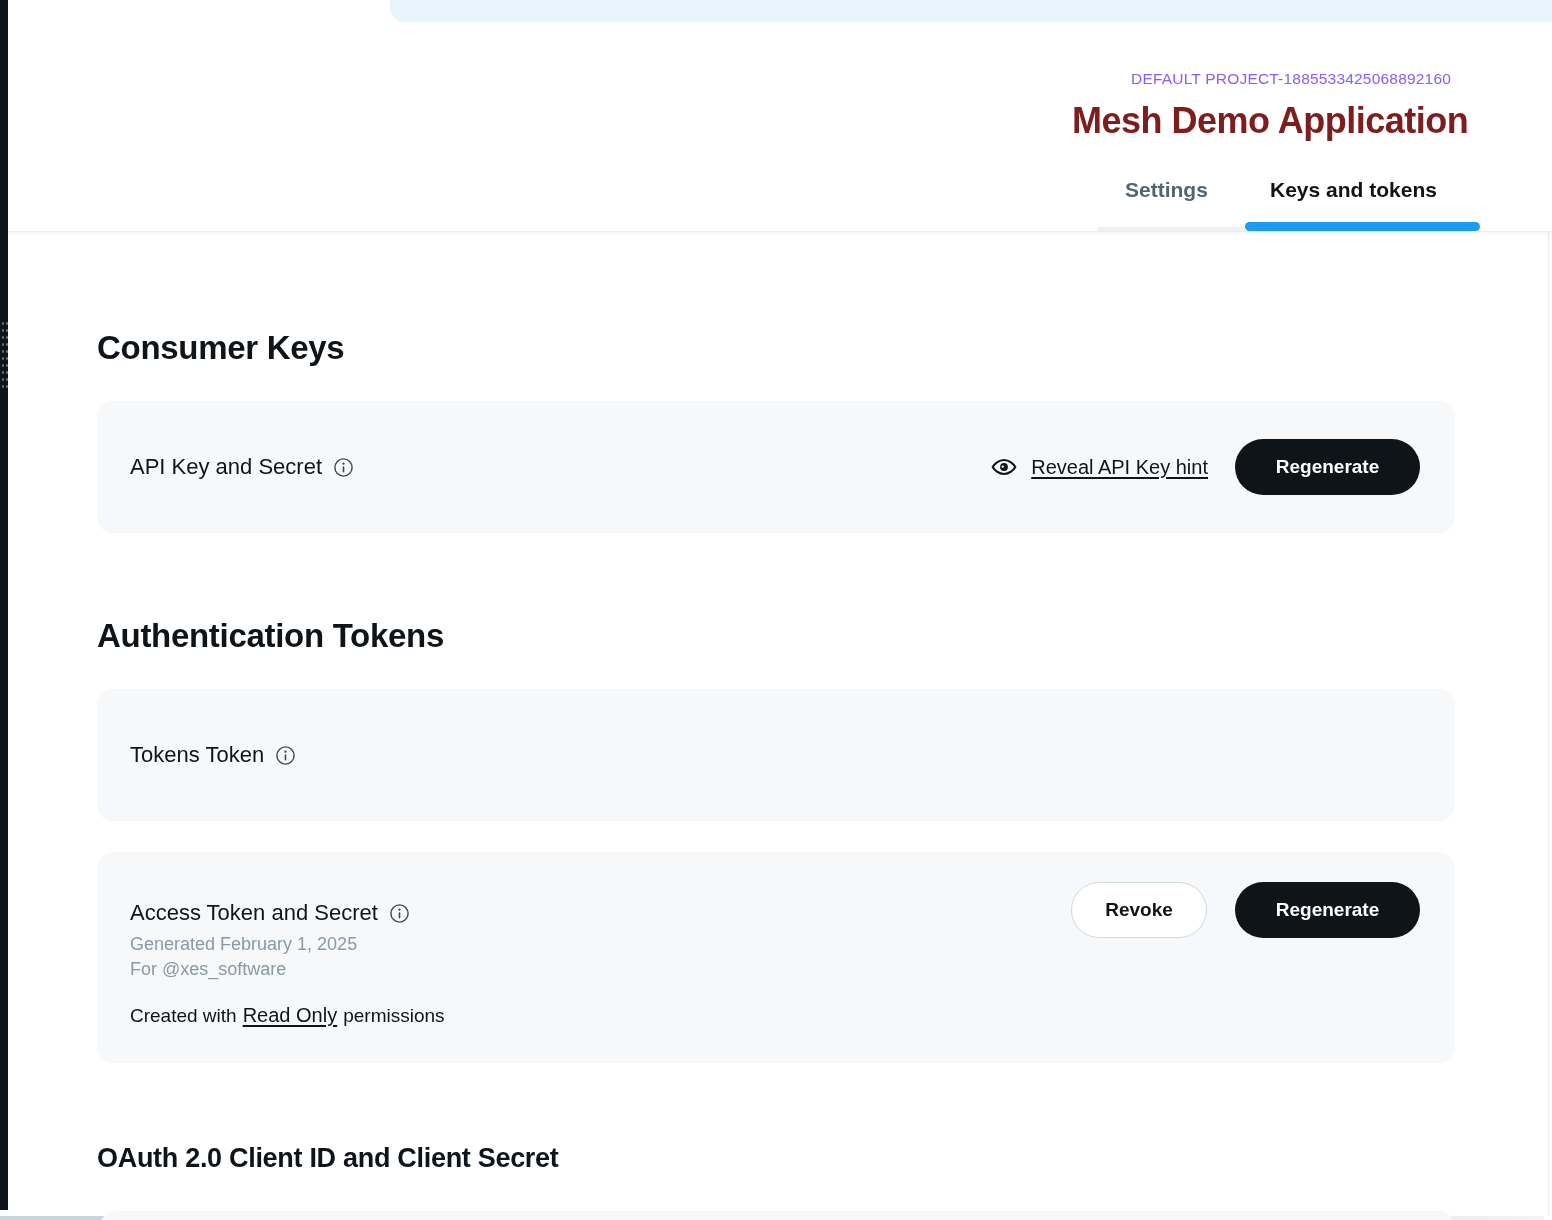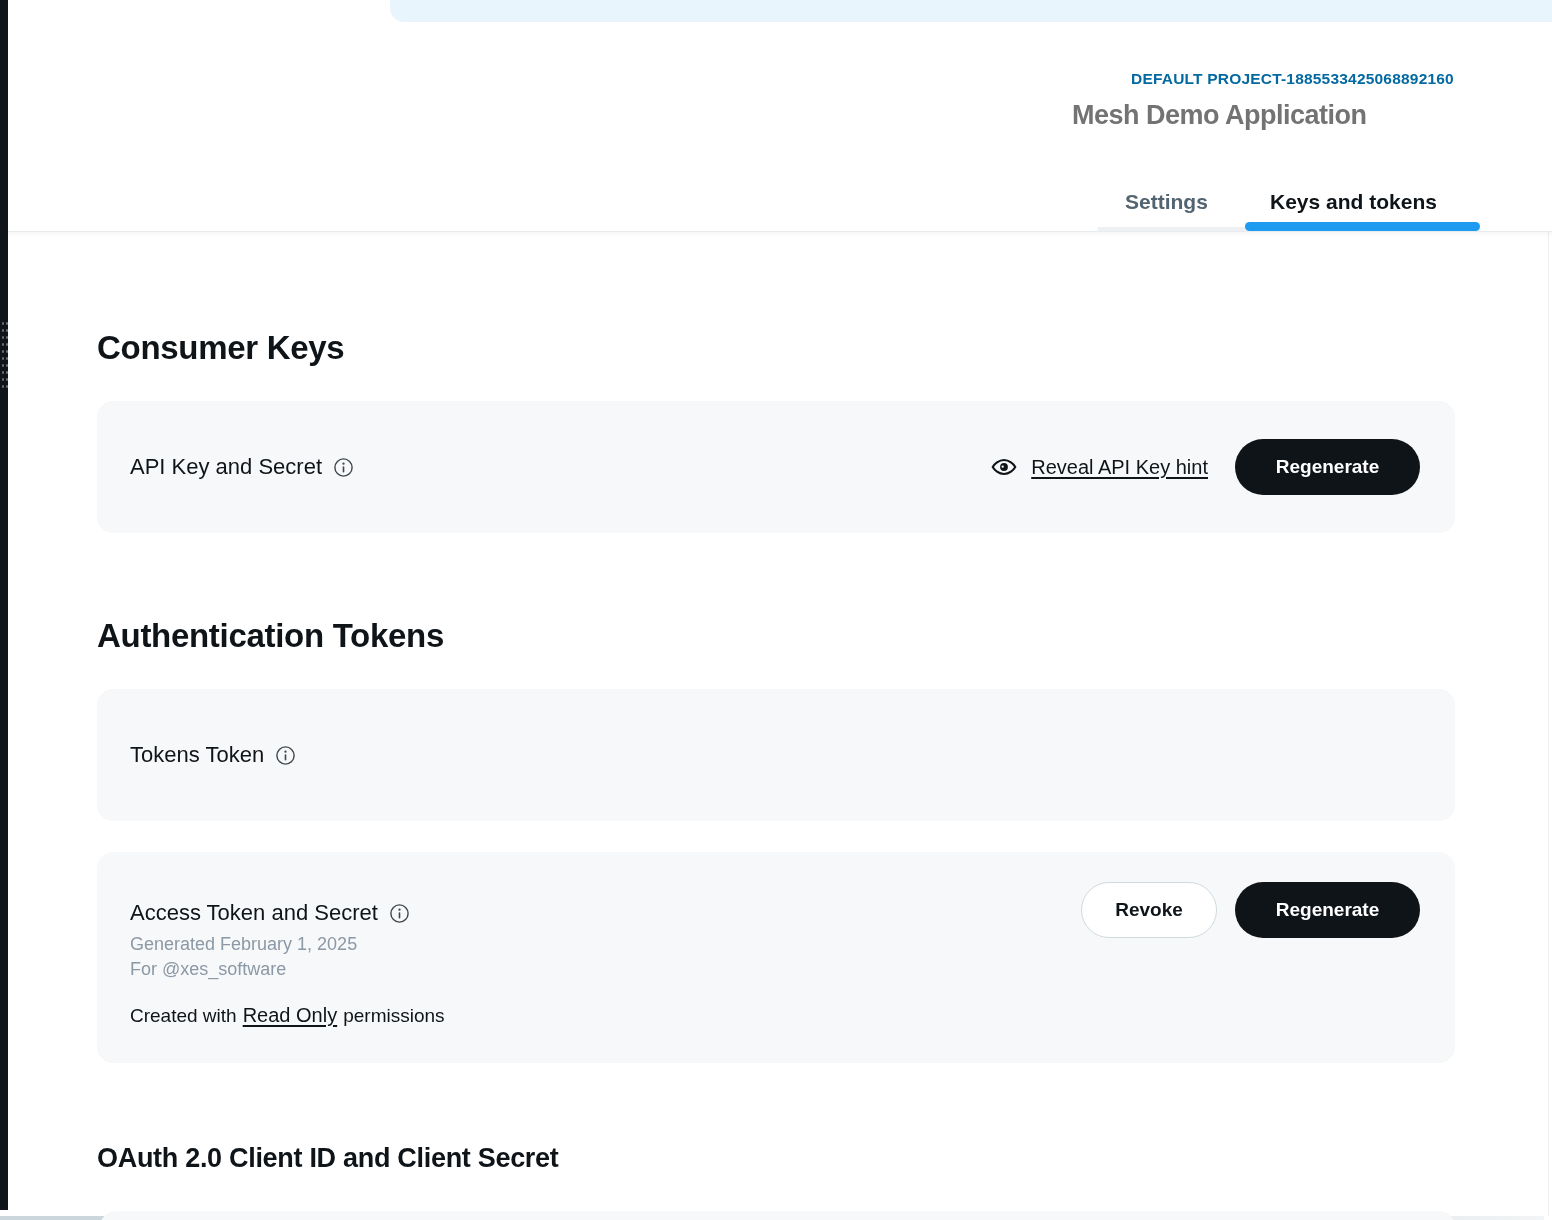--- a/index.html
+++ b/index.html
@@ -40,29 +40,29 @@
     background: #eceef0;
   }
   .bottom-strip {
     position: absolute; left: 0; top: 1216px; width: 1544px; height: 4px;
     background: linear-gradient(to right, #cbd5dc 0%, #ccd6dd 55%, #dde4e8 82%, #f2f4f5 100%);
   }
 
   
   .project-label {
     position: absolute; left: 1131px; top: 70px;
-    font-size: 15.5px; font-weight: 700; letter-spacing: 0.2px;
-    color: #0369a1; cursor: pointer; white-space: nowrap;
+    font-size: 15.5px; font-weight: 400; letter-spacing: 0.2px;
+    color: #8b5cf6; cursor: pointer; white-space: nowrap;
   }
   .app-title {
     position: absolute; left: 1072px; top: 100px;
-    font-size: 27px; font-weight: 800; letter-spacing: -0.5px;
-    color: #737373; white-space: nowrap; text-align: center;
-  }
-  .tab { position: absolute; top: 190px; font-size: 21px; font-weight: 700; cursor: pointer; white-space: nowrap; }
+    font-size: 36px; font-weight: 800; letter-spacing: -0.5px;
+    color: #7f1d1d; white-space: nowrap; text-align: center;
+  }
+  .tab { position: absolute; top: 178px; font-size: 21px; font-weight: 700; cursor: pointer; white-space: nowrap; }
   .tab-settings { left: 1125px; color: #536471; }
   .tab-keys { left: 1270px; color: #0f1419; }
   .tab-track {
     position: absolute; left: 1097px; top: 227px; width: 383px; height: 4px;
     background: #eef0f1; border-radius: 2px;
   }
   .tab-indicator {
     position: absolute; left: 1245px; top: 222px; width: 235px; height: 9px;
     background: #1d9bf0; border-radius: 5px;
   }
@@ -125,21 +125,21 @@
   .meta-date { top: 82px; }
   .meta-user { top: 107px; }
   .created-line {
     position: absolute; left: 33px; top: 152px;
     font-size: 19px; color: #0f1419; white-space: nowrap;
     display: flex; align-items: baseline;
   }
   .created-line .text-link { font-size: 20px; margin: 0 6px; }
   .access-buttons {
     position: absolute; right: 35px; top: 30px;
-    display: flex; gap: 18px; align-items: flex-end;
+    display: flex; gap: 28px; align-items: flex-end;
   }
 </style>
 </head>
 <body>
 
 <div class="page">
 
   <div class="banner-edge"></div>
   <div class="left-rail">
     <div class="rail-dots"></div>

